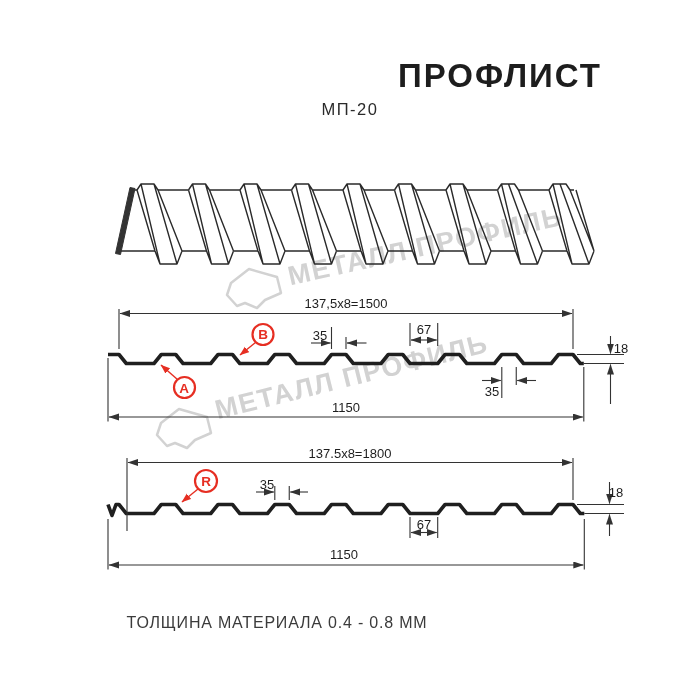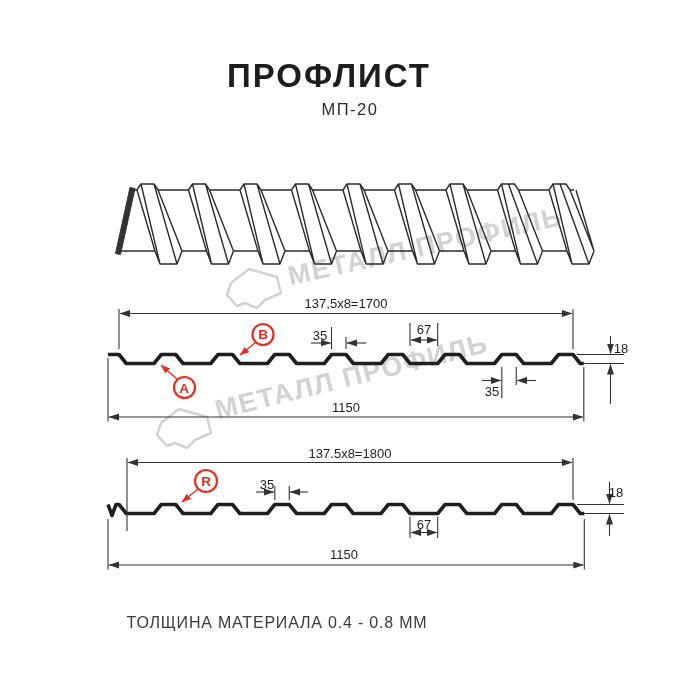--- a/index.html
+++ b/index.html
@@ -1,19 +1,19 @@
 <!DOCTYPE html>
 <html><head>
 <meta charset="utf-8">
 <style>
   html,body{margin:0;padding:0;background:#ffffff;}
   .canvas{position:relative;width:700px;height:700px;background:#fff;overflow:hidden;
           font-family:"Liberation Sans","DejaVu Sans",sans-serif;}
-  .title{position:absolute;left:0;top:57px;width:602px;text-align:center;
-         font-size:33px;font-weight:700;letter-spacing:2px;color:#1d1d1d;z-index:3;padding-left:28px;}
+  .title{position:absolute;left:0;top:57px;width:602px;text-align:right;
+         font-size:33px;font-weight:700;letter-spacing:2px;color:#1d1d1d;z-index:3;}
   .subtitle{position:absolute;left:0;top:100px;width:700px;text-align:center;
          font-size:16.5px;font-weight:500;letter-spacing:1.5px;color:#2a2a2a;z-index:3;}
   .footer{position:absolute;left:0;top:614px;width:554px;text-align:center;
          font-size:16px;font-weight:500;letter-spacing:.8px;color:#3b3b3b;z-index:3;}
   .wm{position:absolute;font-size:27px;font-weight:700;letter-spacing:1.5px;
       color:#d2d2d2;white-space:nowrap;z-index:1;transform-origin:0 0;}
   .wm1{left:285px;top:262px;transform:rotate(-12.5deg);}
   .wm2{left:212px;top:396px;transform:rotate(-14deg);}
   svg.draw{position:absolute;left:0;top:0;z-index:2;}
   .lbl{position:absolute;transform:translateX(-50%);white-space:nowrap;
@@ -121,21 +121,21 @@
       <line x1="609.5" y1="482" x2="609.5" y2="503.5" marker-end="url(#ab)"></line>
       <line x1="609.5" y1="536" x2="609.5" y2="514.5" marker-end="url(#ab)"></line>
     </g>
 
     <g fill="none" stroke="#e62e22" stroke-width="2.2">
       <circle cx="206" cy="481" r="11"></circle>
       <line x1="198" y1="489" x2="182" y2="502" stroke-width="1.4" marker-end="url(#ar)"></line>
     </g>
   </svg>
 
-  <span class="lbl" style="left:346px;top:296px;">137,5x8=1700</span>
+  <span class="lbl" style="left:346px;top:296px;">137,5x8=1500</span>
   <span class="lbl" style="left:320px;top:328px;">35</span>
   <span class="lbl" style="left:424px;top:322px;">67</span>
   <span class="lbl" style="left:621px;top:341px;">18</span>
   <span class="lbl" style="left:492px;top:384px;">35</span>
   <span class="lbl" style="left:346px;top:400px;">1150</span>
   <span class="letter" style="left:263px;top:334px;">B</span>
   <span class="letter" style="left:184px;top:388px;">A</span>
 
   <span class="lbl" style="left:350px;top:446px;">137.5x8=1800</span>
   <span class="lbl" style="left:267px;top:477px;">35</span>

